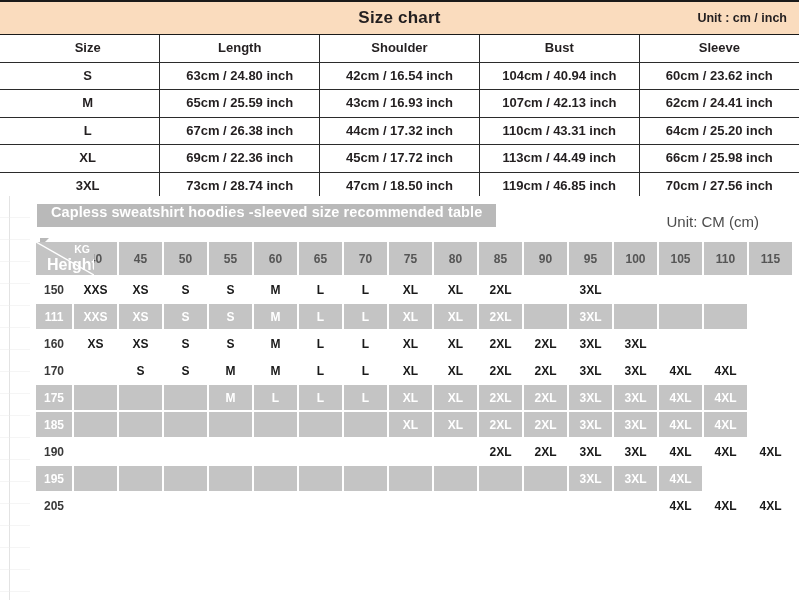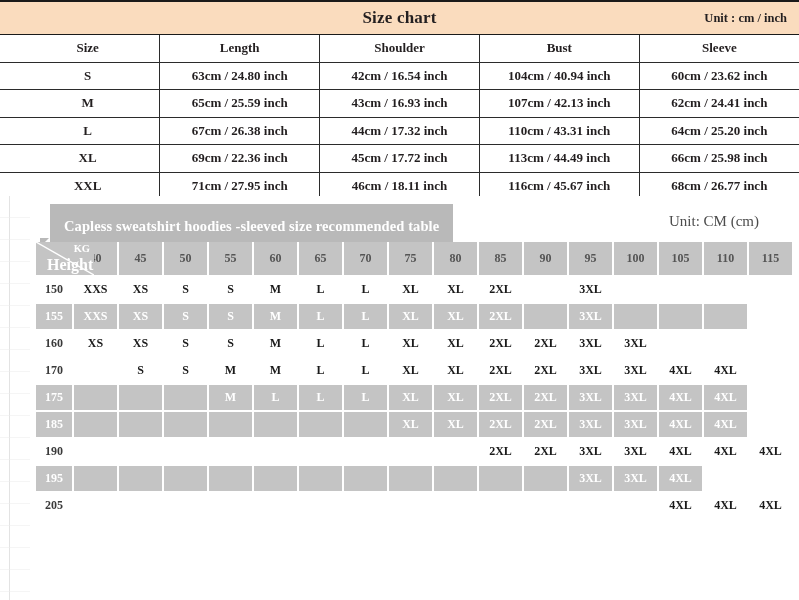--- a/index.html
+++ b/index.html
@@ -2,21 +2,21 @@
 <html><head>
 <meta charset="utf-8">
 <style>
   * { margin:0; padding:0; box-sizing:border-box; }
   html,body {
     width:799px; height:600px;
     background:#ffffff;
     font-family:"Liberation Sans", sans-serif;
     overflow:hidden;
   }
-  .page { position:relative; width:799px; height:600px; background:#000000;font-family:Liberation Serif, serif; }
+  .page { position:relative; width:799px; height:600px; background:#000000; }
 
   
   .size-chart {
     position:absolute; left:0; top:0; width:799px; height:194px;
     border-top:2px solid #1a1a1a;
     border-bottom:2px solid #1a1a1a;
   }
   .sc-title-bar {
     position:relative;
     height:33px;
@@ -68,27 +68,26 @@
     content:"";
     position:absolute; left:0; top:0; width:30px; height:404px;
     background:repeating-linear-gradient(to bottom, transparent 0 21px, #ededed 21px 22px);
     opacity:.55;
   }
 
   .banner-row { position:relative; height:46px; }
   .banner {
     position:absolute; left:37px; top:8px;
     background:#b9b9b9;
-    padding:14px 14px 7px 14px;
+    padding:0 14px 7px 14px;
     color:#ffffff;
     font-size:14.5px;
     font-weight:bold;
     letter-spacing:0.1px;
     white-space:nowrap;
-    margin-left:13px;
   }
   .banner-tail {
     position:absolute; left:40px; top:42px;
     width:0; height:0;
     border-left:9px solid #b9b9b9;
     border-bottom:9px solid transparent;
   }
   .rec-unit {
     position:absolute; right:40px; top:17px;
     font-size:15px; color:#4c4c4c; font-weight:normal;
@@ -193,27 +192,20 @@
           <td>44cm / 17.32 inch</td>
           <td>110cm / 43.31 inch</td>
           <td>64cm / 25.20 inch</td>
         </tr>
         <tr>
           <td>XL</td>
           <td>69cm / 22.36 inch</td>
           <td>45cm / 17.72 inch</td>
           <td>113cm / 44.49 inch</td>
           <td>66cm / 25.98 inch</td>
-        </tr>
-        <tr>
-          <td>XXL</td>
-          <td>71cm / 27.95 inch</td>
-          <td>46cm / 18.11 inch</td>
-          <td>116cm / 45.67 inch</td>
-          <td>68cm / 26.77 inch</td>
         </tr>
         <tr>
           <td>3XL</td>
           <td>73cm / 28.74 inch</td>
           <td>47cm / 18.50 inch</td>
           <td>119cm / 46.85 inch</td>
           <td>70cm / 27.56 inch</td>
         </tr>
       </tbody>
     </table>
@@ -273,21 +265,21 @@
               <td class="cell">XL</td>
               <td class="cell">2XL</td>
               <td class="cell"></td>
               <td class="cell">3XL</td>
               <td class="cell"></td>
               <td class="cell"></td>
               <td class="cell"></td>
               <td class="cell"></td>
             </tr>
             <tr class="shaded">
-              <td class="h-label">155</td>
+              <td class="h-label">111</td>
               <td class="cell">XXS</td>
               <td class="cell">XS</td>
               <td class="cell">S</td>
               <td class="cell">S</td>
               <td class="cell">M</td>
               <td class="cell">L</td>
               <td class="cell">L</td>
               <td class="cell">XL</td>
               <td class="cell">XL</td>
               <td class="cell">2XL</td>

